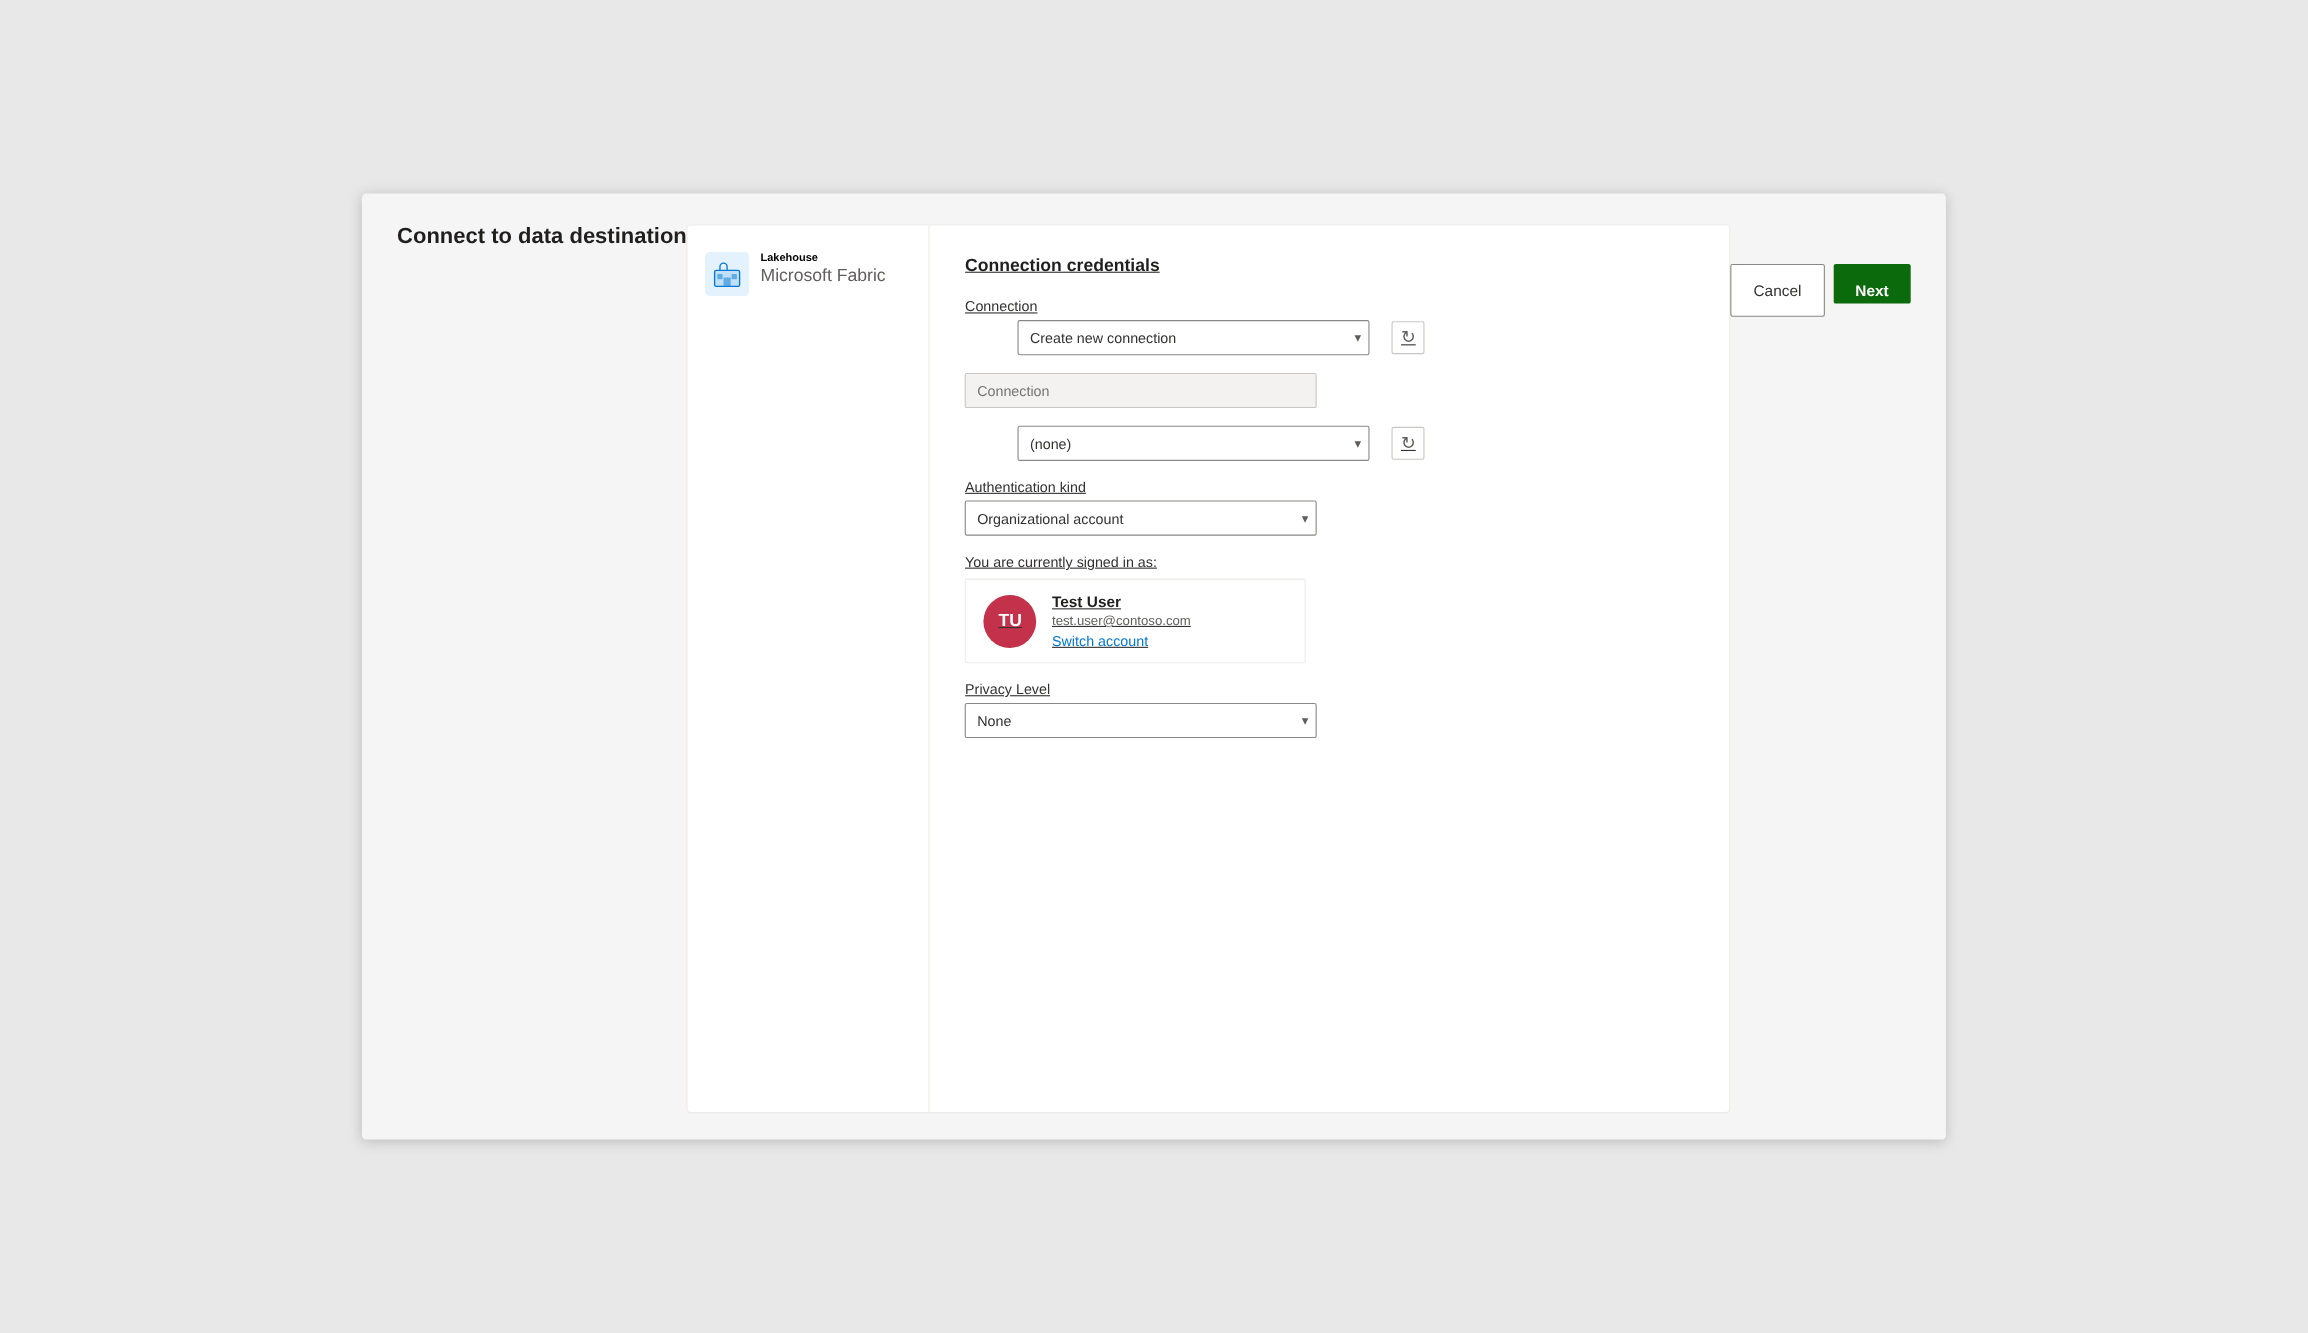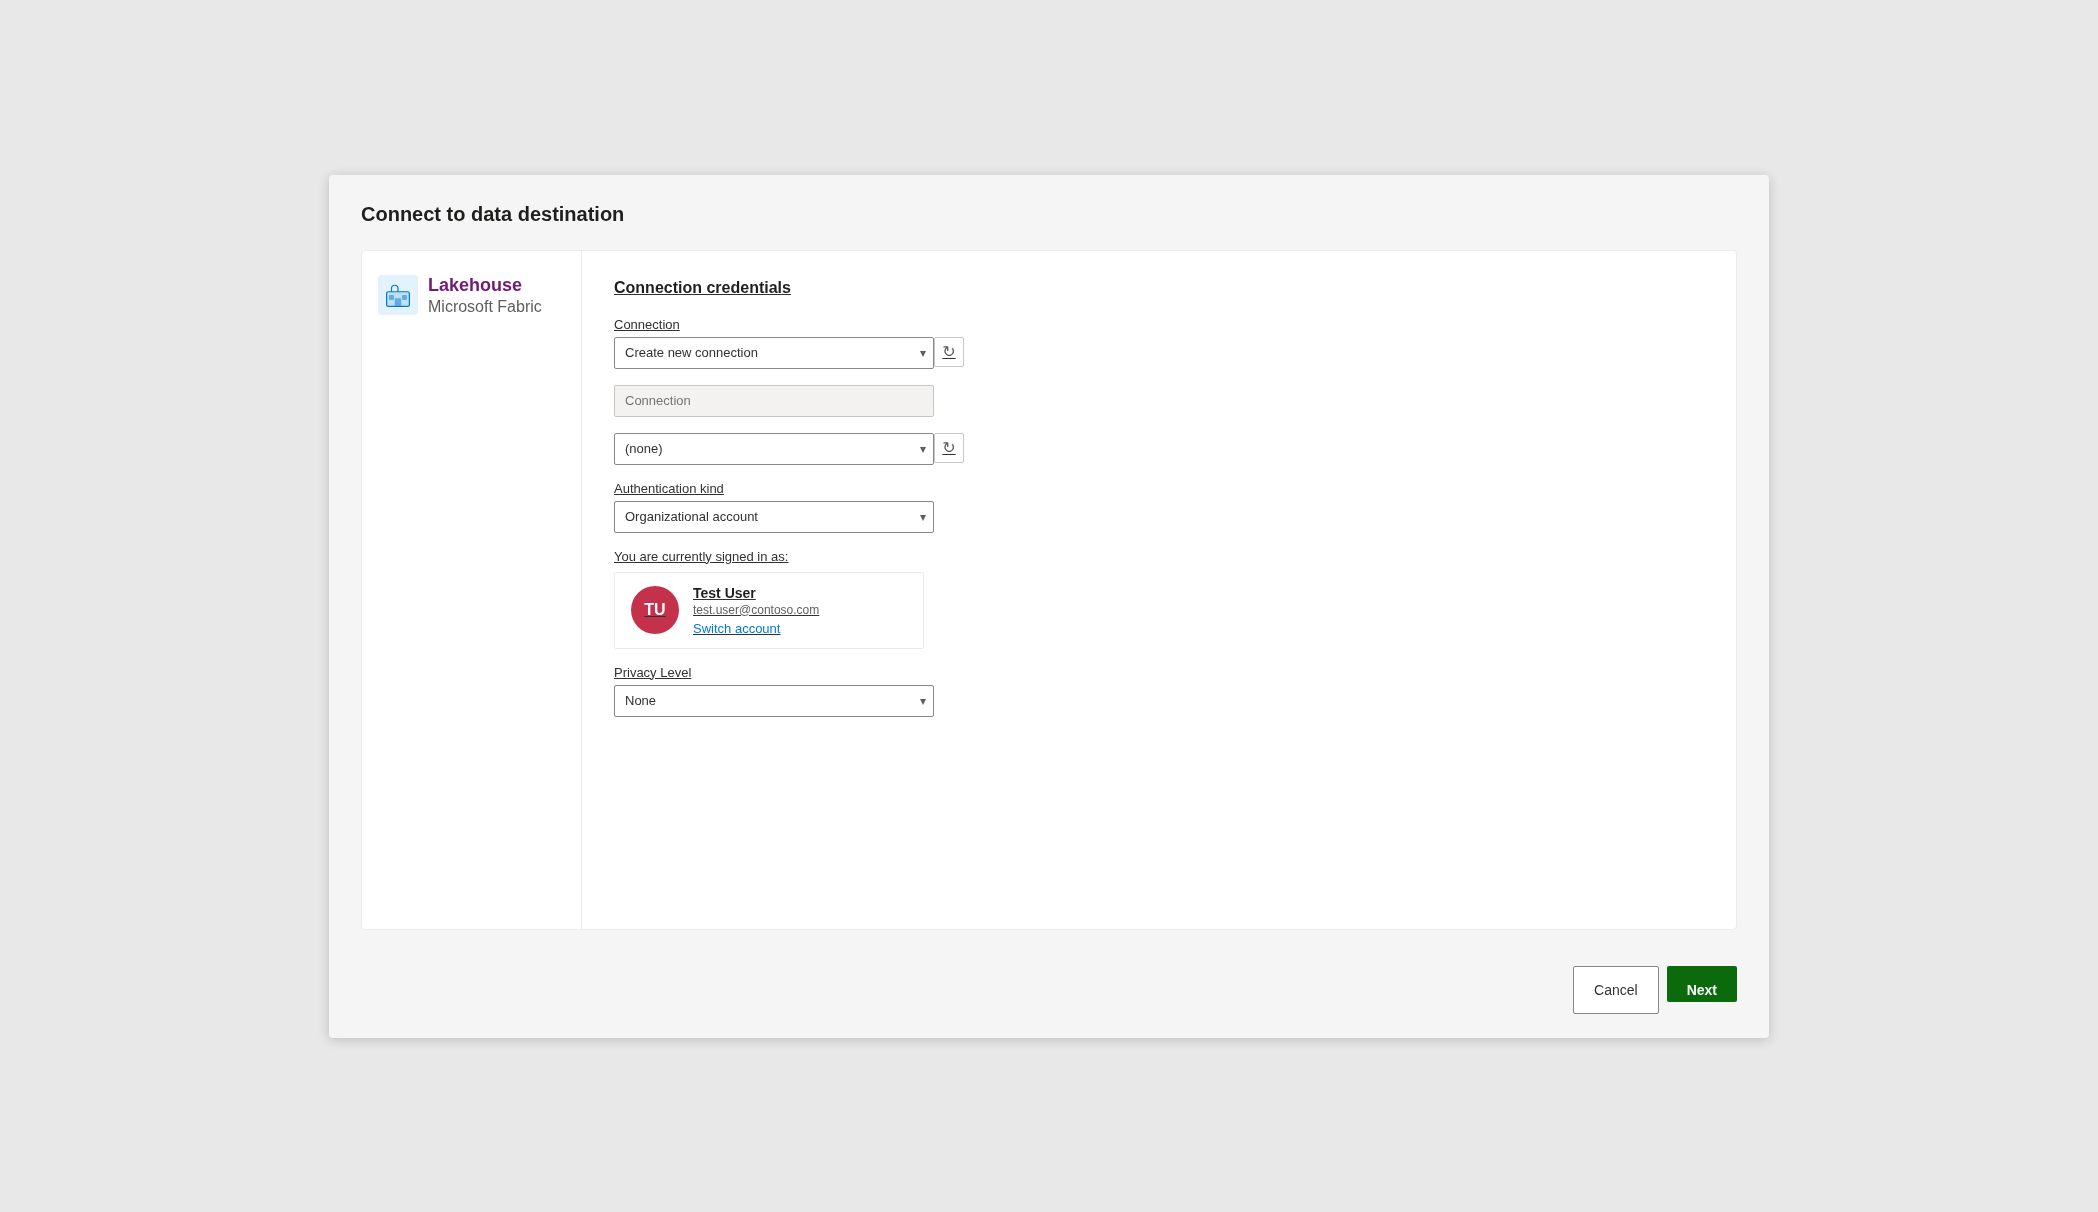--- a/index.html
+++ b/index.html
@@ -13,21 +13,20 @@
       font-size: 14px;
       color: #323130;
     }
     .outer-container {
       background: #f5f5f5;
       width: 1440px;
       min-height: 860px;
       border-radius: 4px;
       box-shadow: 0 2px 12px rgba(0,0,0,0.18);
       display: flex;
-      flex-direction: column;
       padding: 28px 32px 24px 32px;
     }
     .page-title {
       font-size: 20px;
       font-weight: 600;
       color: #201f1e;
       margin-bottom: 24px;
     }
     .main-card {
       background: #ffffff;
@@ -64,23 +63,23 @@
     }
     .sidebar-icon svg {
       width: 26px;
       height: 26px;
     }
     .sidebar-text {
       display: flex;
       flex-direction: column;
     }
     .sidebar-name {
-      font-size: 18px;
-      font-weight: 600;
-      color: #701a75;
+      font-size: 10px;
+      font-weight: 600;
+      color: #000000;
     }
     .sidebar-subtitle {
       font-size: 16px;
       color: #605e5c;
       margin-top: 2px;
     }
     .content-area {
       flex: 1;
       padding: 28px 32px;
       text-decoration: underline;
@@ -96,22 +95,23 @@
     }
     .form-label {
       font-size: 13px;
       color: #323130;
       margin-bottom: 5px;
       display: block;
     }
     .form-row {
       display: flex;
       flex-direction: row;
-      align-items: flex-start;
-      gap: 0;
+      align-items: center;
+      gap: 20px;
+      margin-left: 48px;
     }
     .select-wrapper {
       position: relative;
       display: inline-block;
     }
     .form-select {
       width: 320px;
       height: 32px;
       border: 1px solid #8a8886;
       border-radius: 2px;

